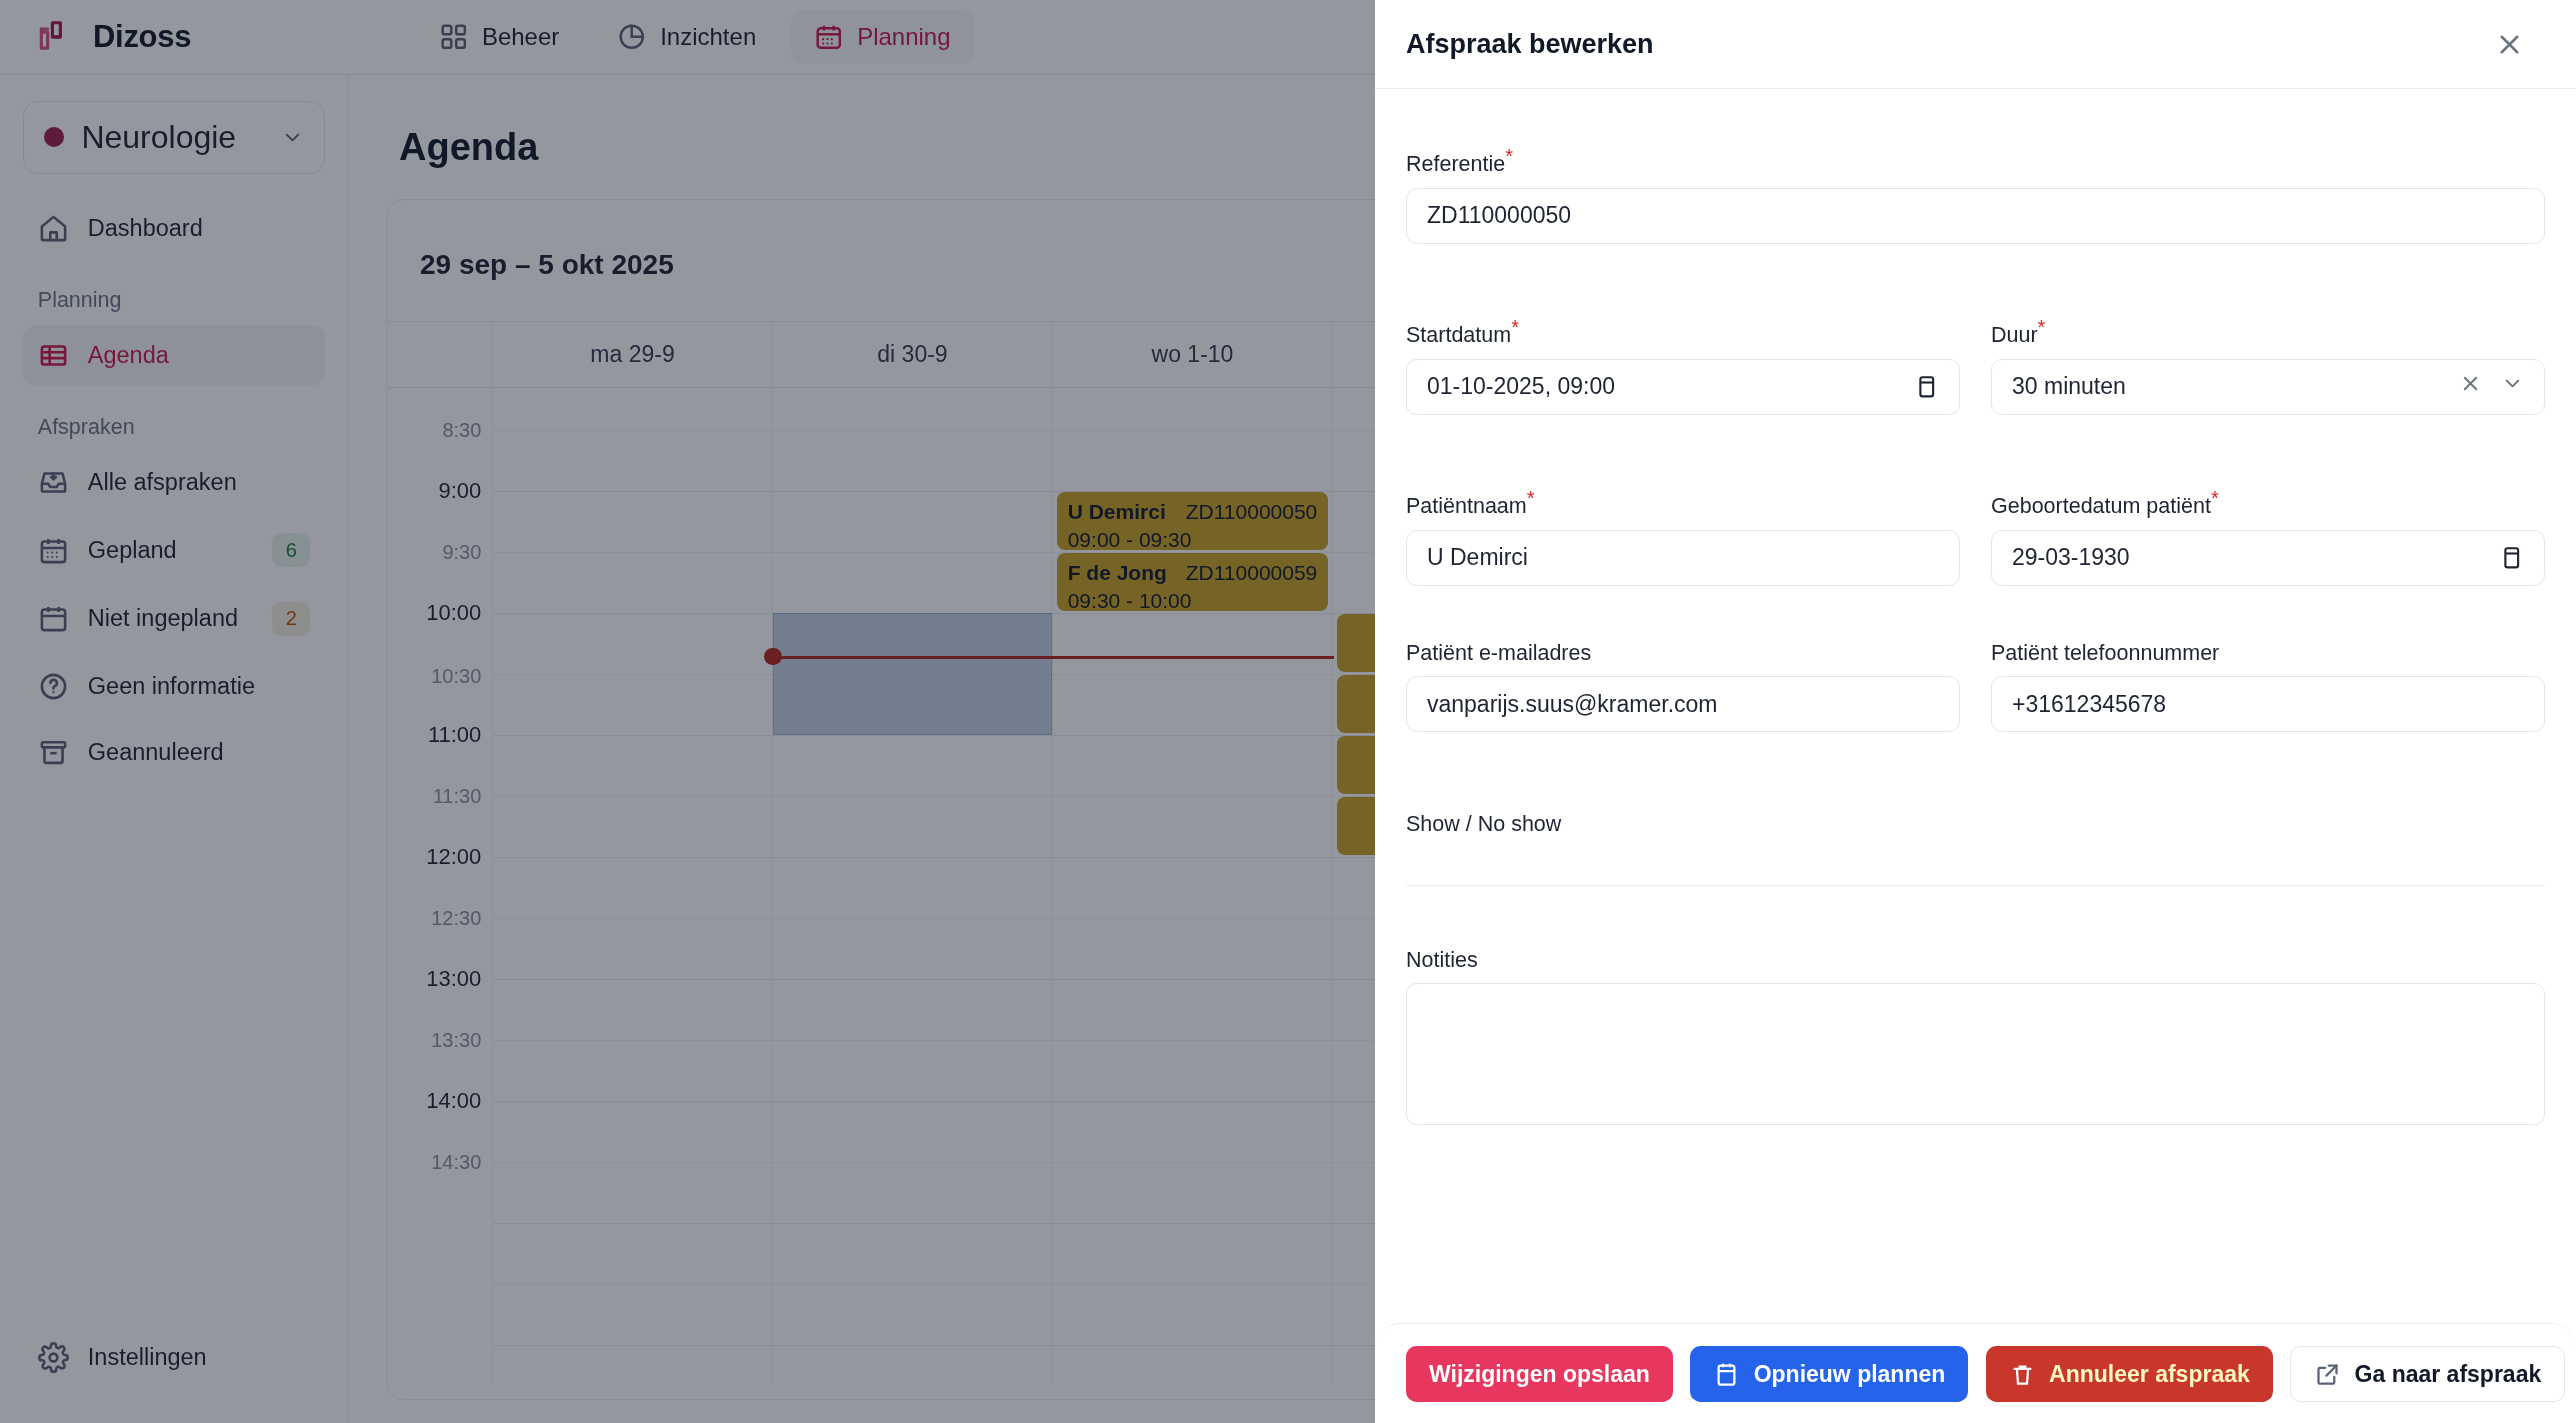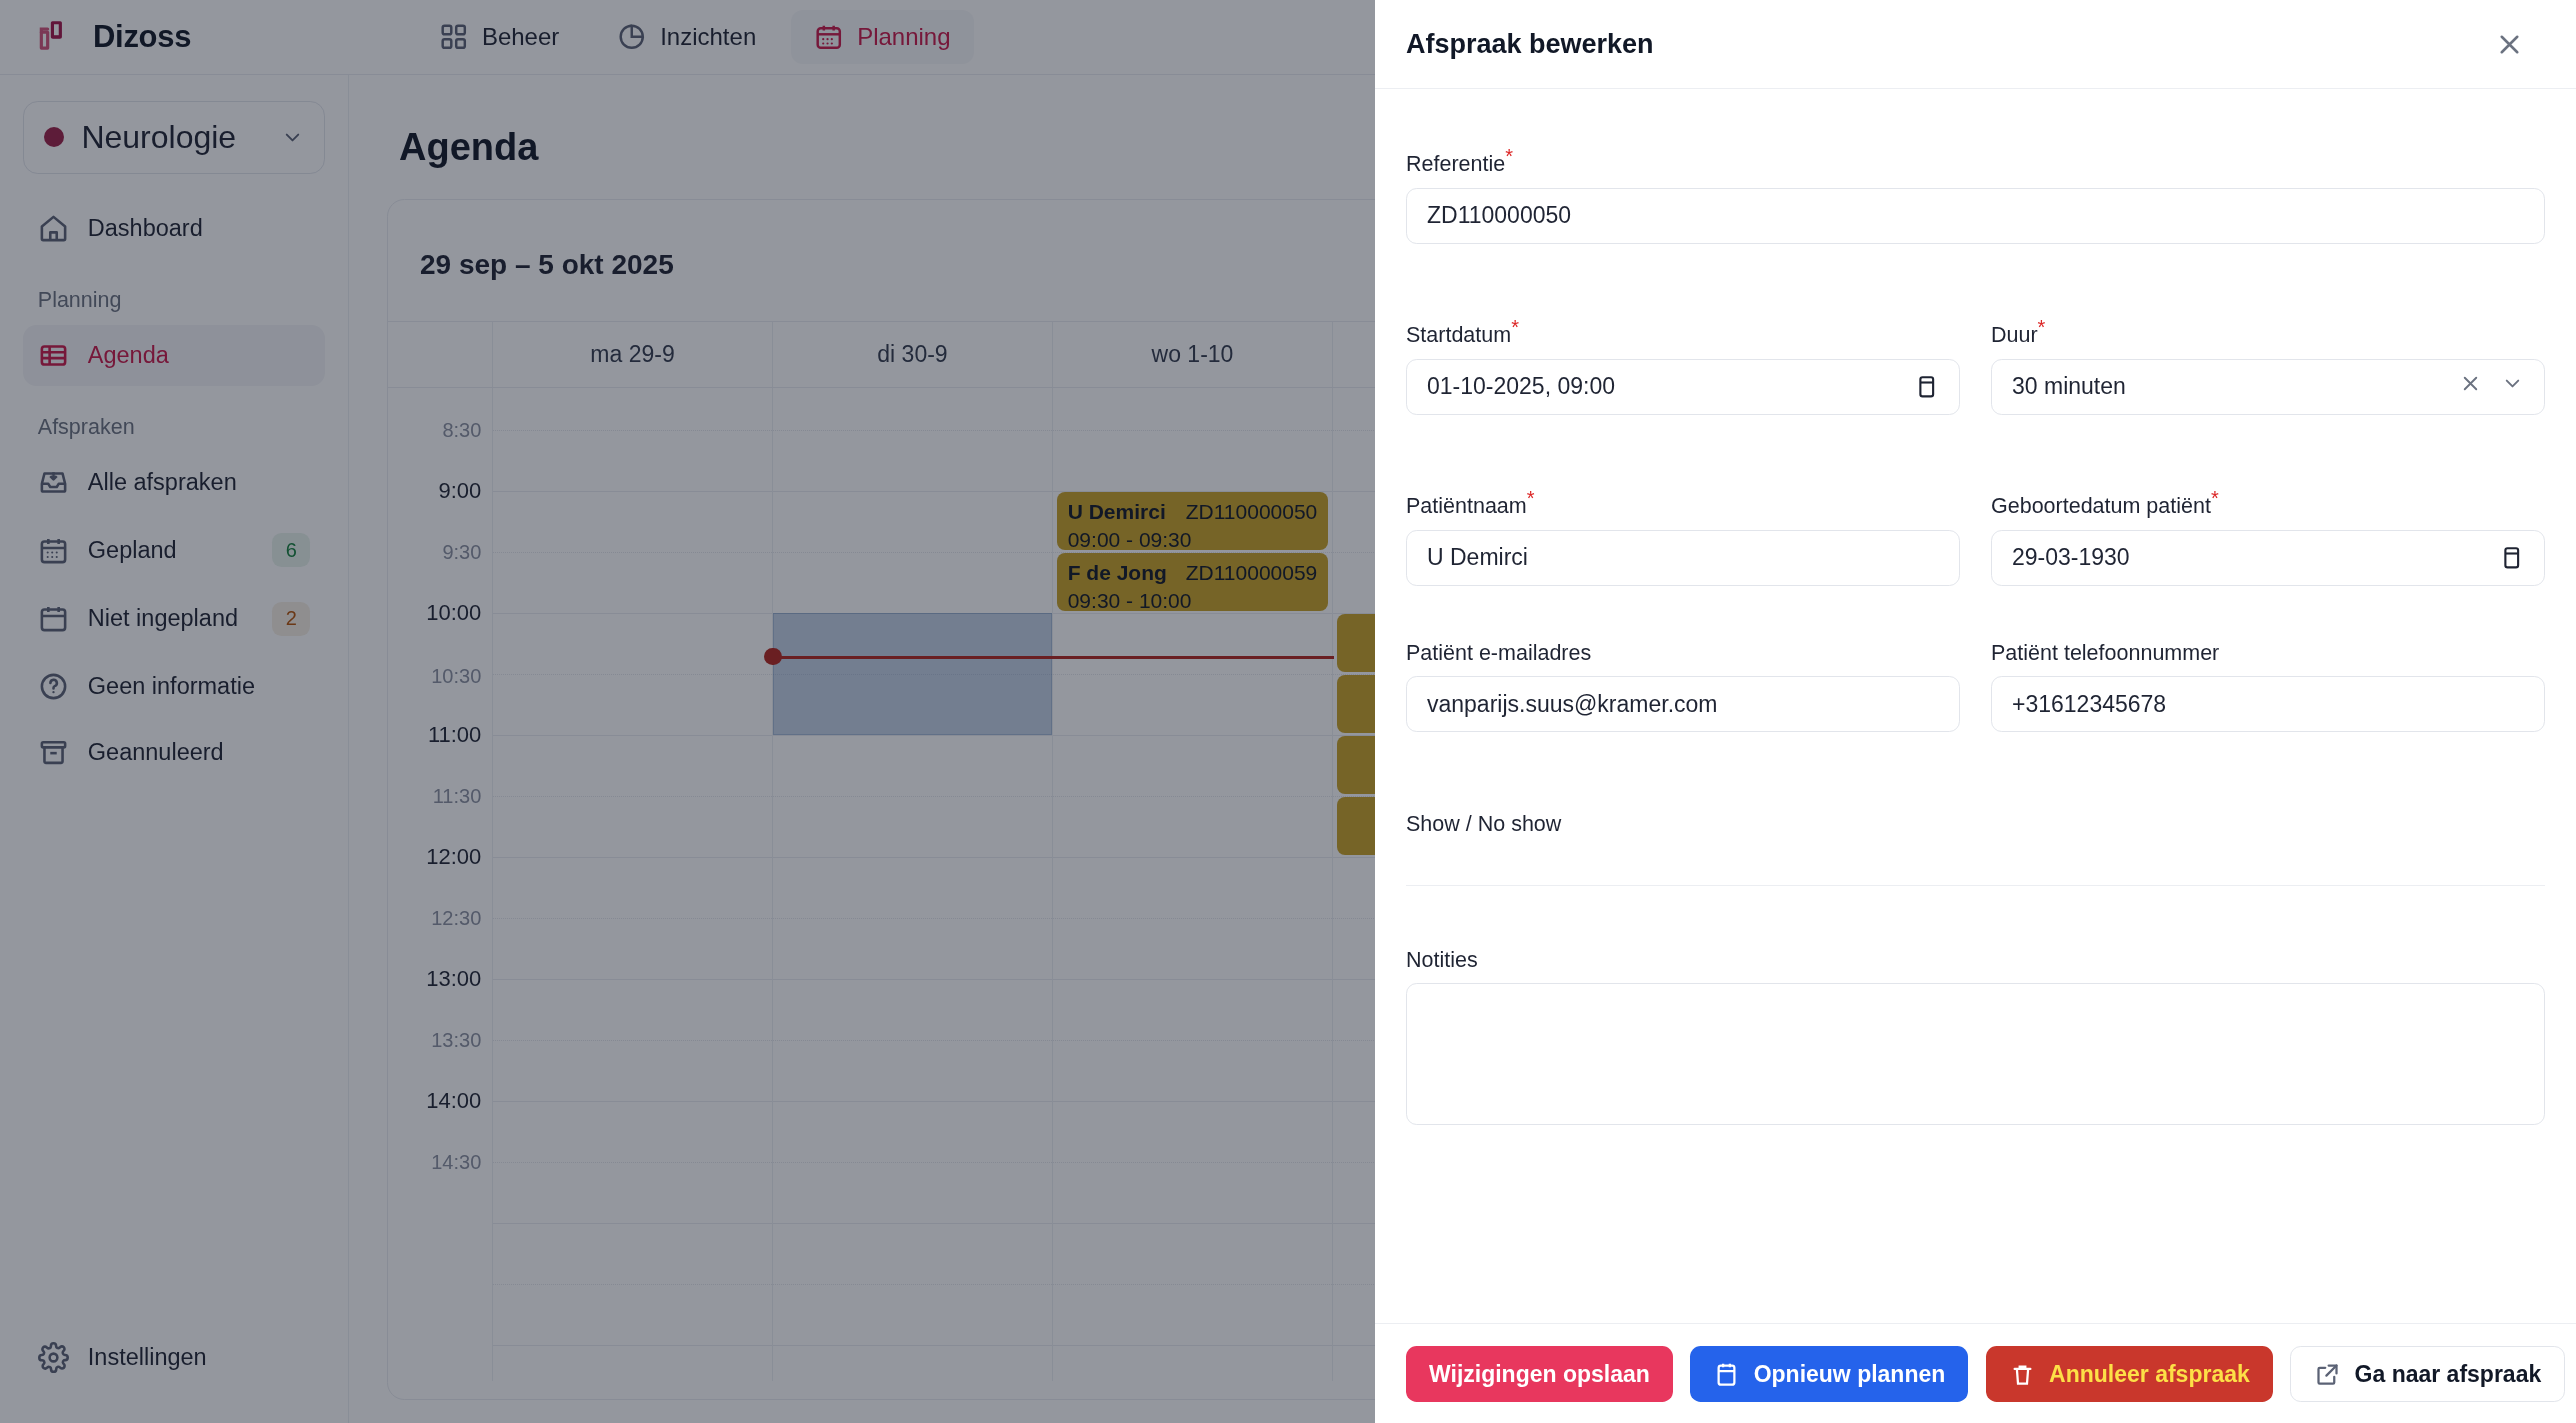--- a/index.html
+++ b/index.html
@@ -168,31 +168,31 @@
   .row2 > .field { flex: 1; min-width: 0; }
   .spacer-lg { height: 42px; }
   .divider { height: 1.3px; background: #eceef2; margin: 32px 0 29.5px; }
   .notes-area {
     width: 100%; height: 142px; border: 1.3px solid #e2e5eb; border-radius: 10.7px;
     background: #fff; cursor: text;
   }
 
   .modal-foot {
     flex: none; height: 101px; display: flex; align-items: center; gap: 17.4px;
-    padding: 0 31px; border-top: 1.3px solid #eceef2;
+    padding: 0 31px; border-top: 1.3px solid #eceef2; border-radius: 25px;
   }
   .btn {
     display: flex; align-items: center; gap: 13.4px; height: 56px;
     padding: 0 23px; border-radius: 10.7px; font-size: 23px; font-weight: 700;
     cursor: pointer; white-space: nowrap; border: none;
   }
   .btn .ic { width: 27px; height: 27px; flex: none; }
   .btn-pink { background: #e8375e; color: #fff; }
   .btn-blue { background: #2563eb; color: #fff; }
-  .btn-red  { background: #c9372c; color: #fde047; justify-content: flex-end; }
+  .btn-red  { background: #c9372c; color: #fef9c3; justify-content: flex-end; }
   .btn-ghost { background: #fff; color: #111827; border: 1.3px solid #e2e5eb; }
 </style>
 </head>
 <body>
 
 <div id="app">
 
   <div class="app-bg">
 
     <div class="topbar">

